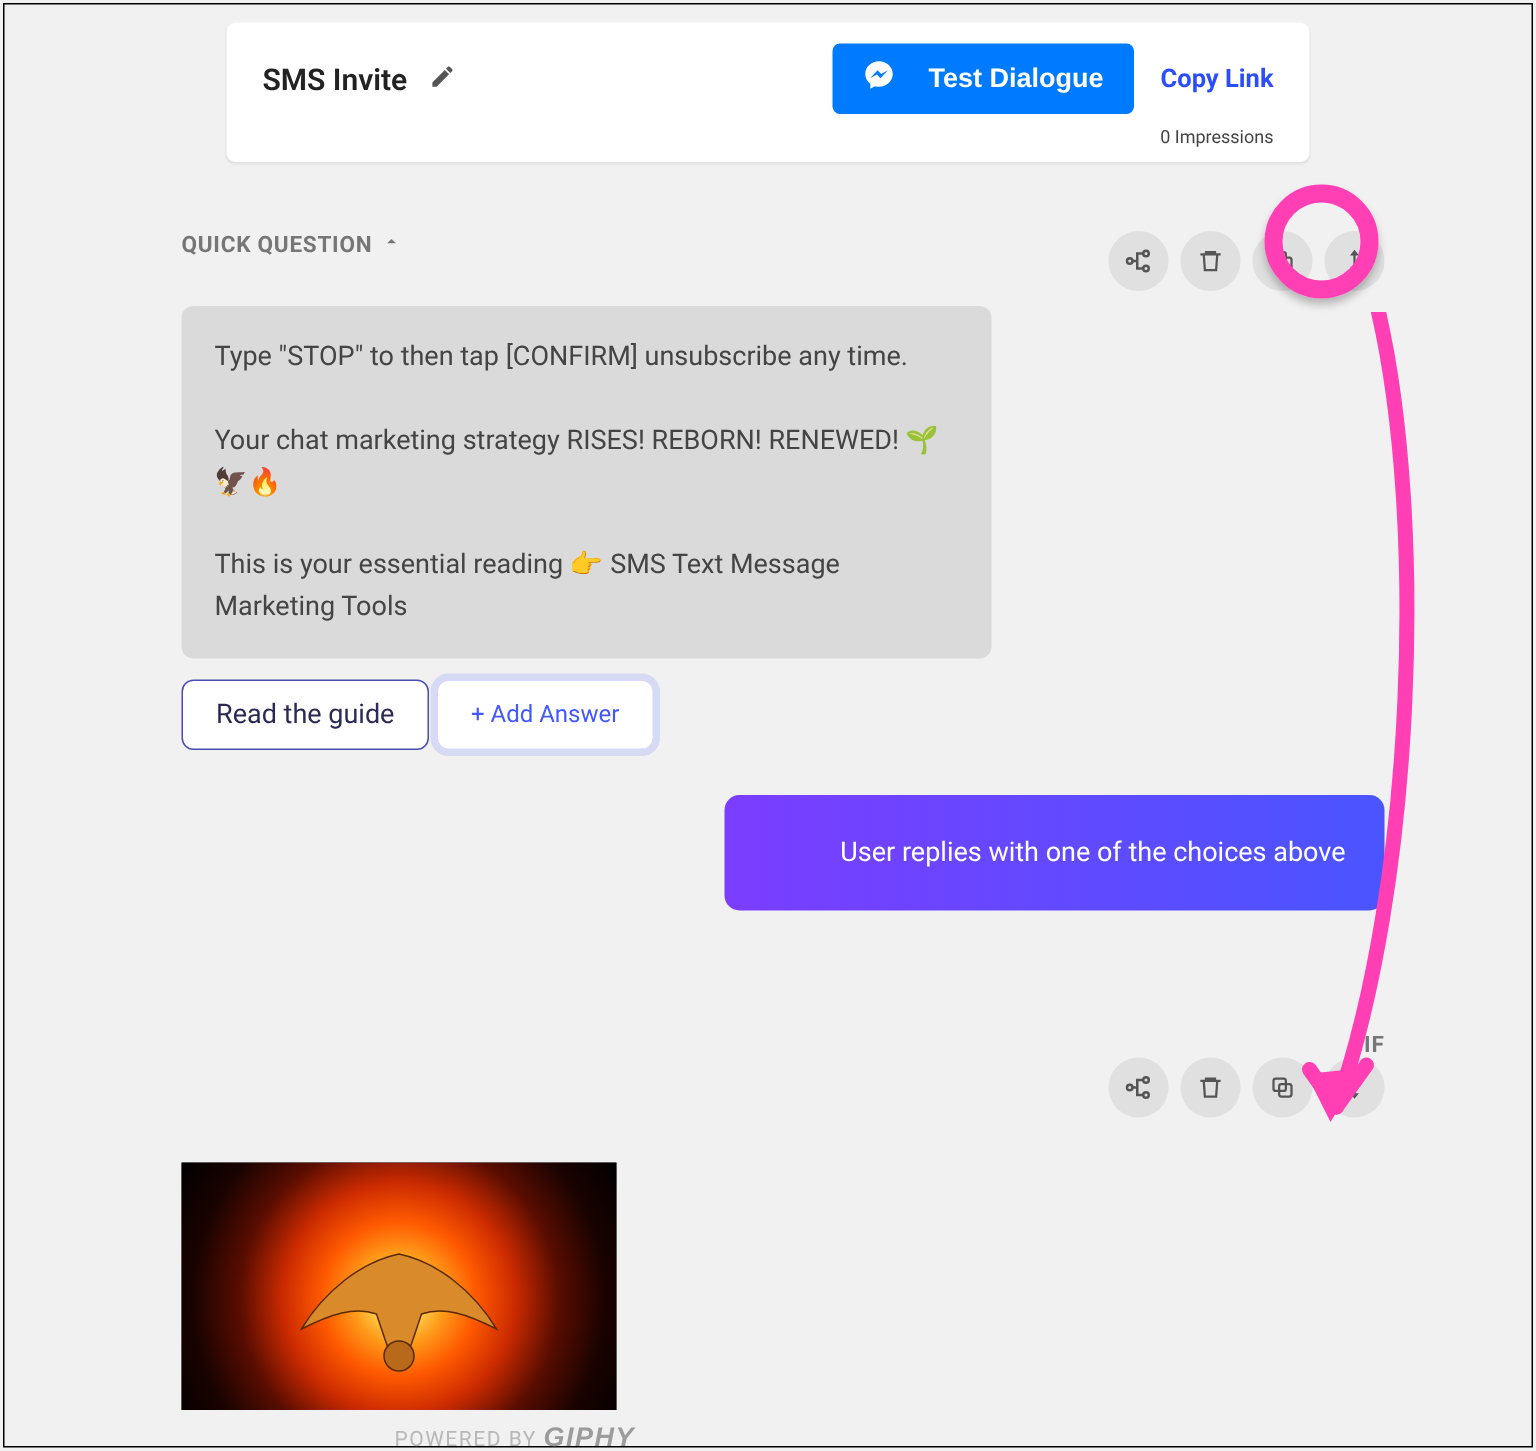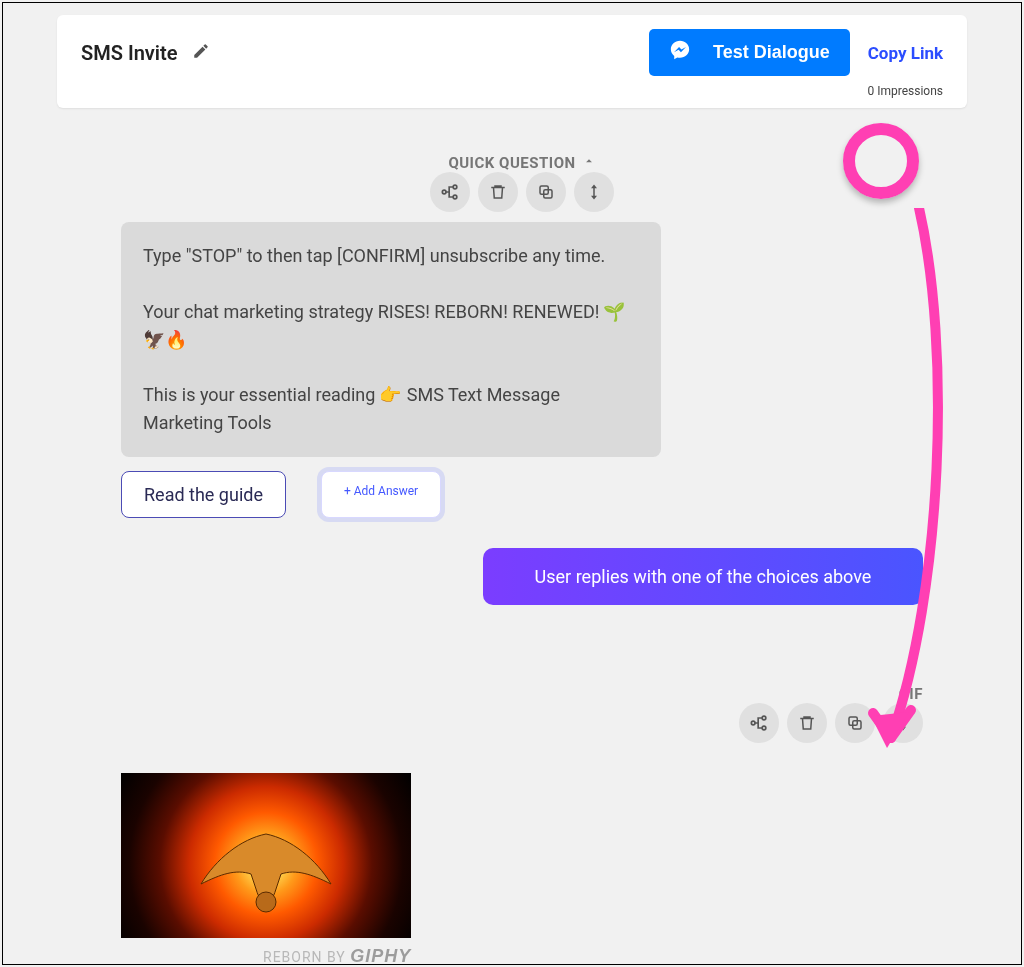--- a/index.html
+++ b/index.html
@@ -16,21 +16,21 @@
   .frame {
     position: absolute;
     inset: 2px;
     border: 1px solid #000;
     background: transparent;
   }
   .header-card {
     background: #fff;
     border-radius: 6px;
     margin: 0 auto;
-    width: 910px;
+    width: 722px;
     margin-top: 12px;
     padding: 14px 24px 10px 24px;
     box-shadow: 0 1px 2px rgba(0,0,0,0.08);
   }
   .header-top {
     display: flex;
     align-items: center;
     justify-content: space-between;
   }
   .title-wrap {
@@ -78,23 +78,22 @@
   }
   .content {
     width: 910px;
     margin: 0 auto;
     padding: 10px 44px 0 64px;
     position: relative;
   }
   .block-top {
     display: flex;
     justify-content: space-between;
-    align-items: center;
+    align-items: flex-start;
     margin-top: 36px;
-    flex-direction: column;
   }
   .block-label {
     font-size: 15px;
     font-weight: 700;
     letter-spacing: 0.5px;
     color: #767676;
     display: flex;
     align-items: center;
     gap: 6px;
   }
@@ -118,53 +117,53 @@
     border-radius: 8px;
     padding: 20px 22px;
     margin-top: 10px;
     width: 540px;
     font-size: 18px;
     color: #444;
     line-height: 1.55;
   }
   .answer-row {
     display: flex;
-    gap: 35px;
+    gap: 5px;
     margin-top: 14px;
   }
   .answer-pill {
     border: 1px solid #4b4bb5;
     color: #2a2a55;
     background: #fff;
     border-radius: 8px;
     padding: 12px 22px;
     font-size: 18px;
     cursor: pointer;
   }
   .add-answer {
     border: 1px solid #d8d8ff;
     color: #4458ff;
     background: #fff;
     border-radius: 8px;
     padding: 12px 22px;
-    font-size: 12px;
+    font-size: 16px;
     cursor: pointer;
     box-shadow: 0 0 0 4px rgba(68,88,255,0.15);
   }
   .user-bubble {
     background: linear-gradient(90deg, #7b3dff 0%, #4a55ff 100%);
     color: #fff;
     border-radius: 10px;
-    padding: 18px 26px;
+    padding: 28px 26px;
     font-size: 18px;
     width: 440px;
     margin-left: auto;
     margin-right: 0;
     margin-top: 30px;
-    text-align: center;
+    text-align: right;
   }
   .gif-block-top {
     display: flex;
     justify-content: space-between;
     align-items: flex-end;
     margin-top: 80px;
     flex-direction: column;
   }
   .gif-preview {
     width: 290px;
@@ -331,21 +330,21 @@
     <div class="gif-preview">
       <div class="fire-bg"></div>
       <svg class="eagle" width="150" height="110" viewBox="0 0 150 110">
         <g fill="#d98a2a" stroke="#5a2a00" stroke-width="1">
           <path d="M75 20 C50 25 25 45 10 70 C30 60 45 55 60 60 L65 75 C68 85 72 90 75 92 C78 90 82 85 85 75 L90 60 C105 55 120 60 140 70 C125 45 100 25 75 20 Z"></path>
           <circle cx="75" cy="88" r="10" fill="#b86a1a"></circle>
         </g>
       </svg>
     </div>
     <div class="giphy">
-      <span>REBORN BY</span>
+      <span>POWERED BY</span>
       <strong>GIPHY</strong>
     </div>
 
   </div>
 
   <div class="pink-circle"></div>
   <svg class="pink-arrow" width="100" height="570">
     <path d="M 58 0 C 90 140, 82 380, 30 530" stroke="#ff3fb3" stroke-width="10" fill="none" stroke-linecap="round"></path>
     <path d="M 30 530 L 12 505 M 30 530 L 50 502" stroke="#ff3fb3" stroke-width="10" fill="none" stroke-linecap="round"></path>
     <polygon points="26,540 10,508 48,504" fill="#ff3fb3"></polygon>

